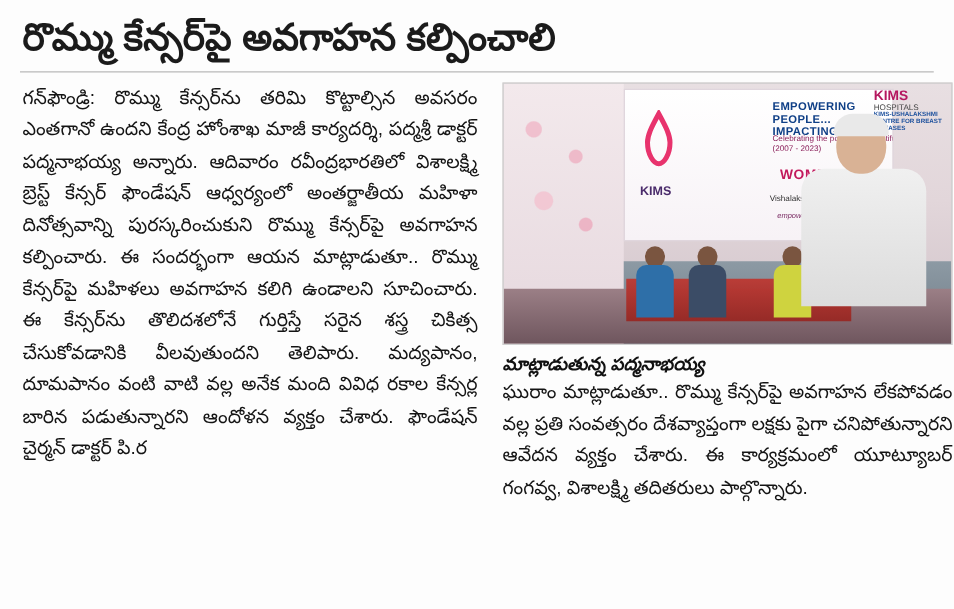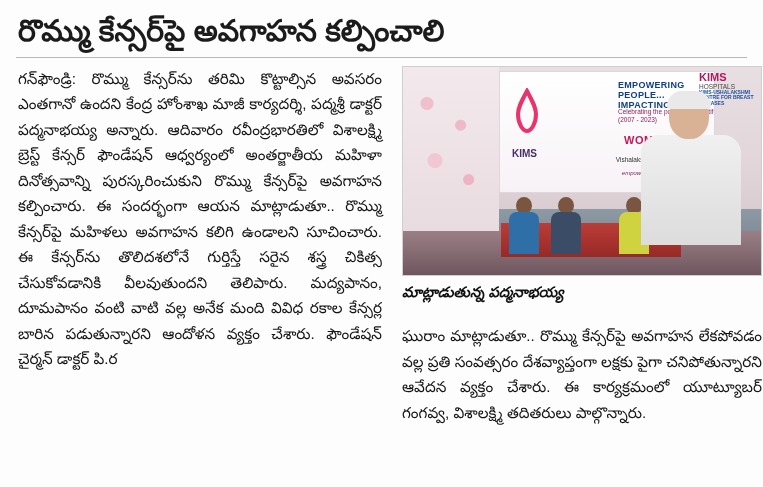--- a/index.html
+++ b/index.html
@@ -184,21 +184,21 @@
 
   .caption {
     margin-top: 7px;
     font-size: 14.5px;
     font-weight: bold;
     color: #111;
     line-height: 1.3;
     font-style: italic;
   }
   .col-right-text {
-    margin-top: 22px;
+    margin-top: 0;
     font-size: 15.2px;
     line-height: 1.68;
     color: #141414;
     text-align: justify;
   }
 </style>
 </head>
 <body>
 
 <div class="page">

